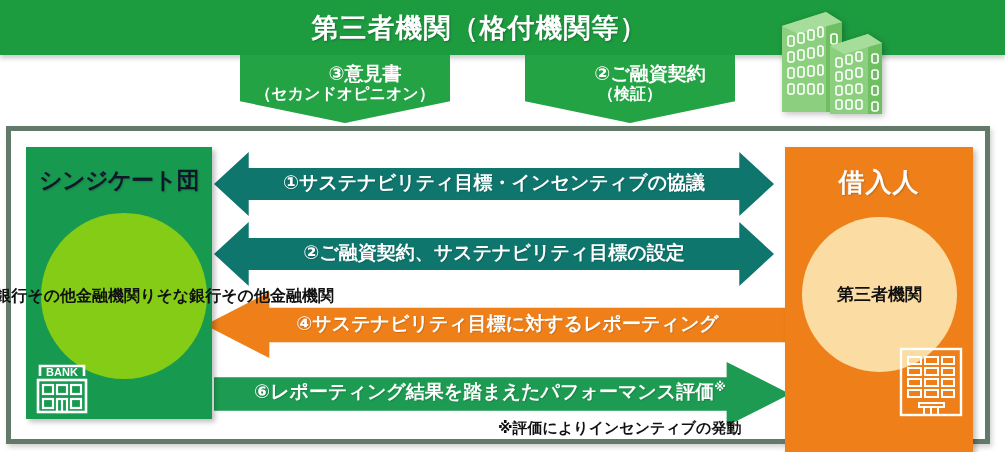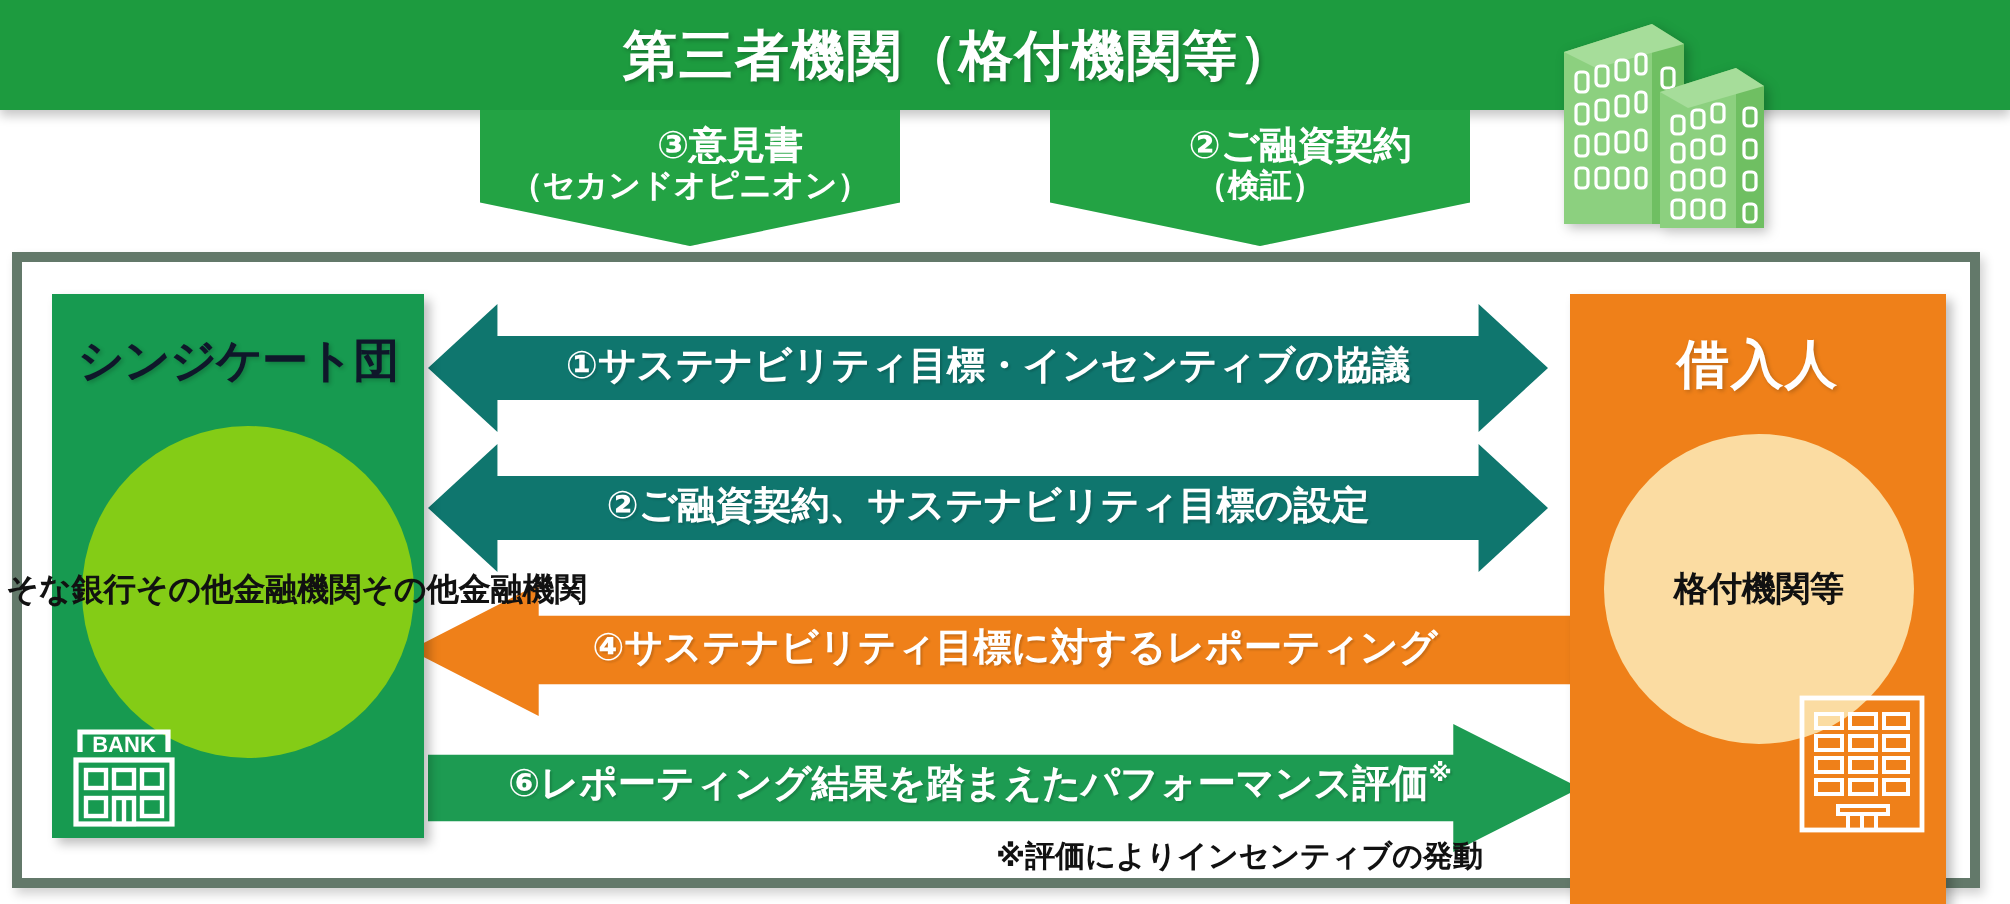--- a/index.html
+++ b/index.html
@@ -277,20 +277,21 @@
     <span class="l2">（検証）</span>
   </div>
 
   <div class="frame"></div>
 
   <div class="syndicate">
     <div class="syndicate-title">シンジケート団</div>
     <div class="syndicate-circle">
       <span>埼玉りそな銀行</span>
       <span>その他金融機関</span>
+      <span>りそな銀行</span>
       <span>その他金融機関</span>
     </div>
   </div>
   <div class="bank-icon">
     <svg viewBox="0 0 60 58" width="60" height="58" aria-hidden="true">
       <path d="M8,18 L8,8 L52,8 L52,18" fill="none" stroke="#ffffff" stroke-width="2.6"></path>
       <text x="30" y="18" text-anchor="middle" fill="#ffffff" font-family="Liberation Sans, sans-serif" font-size="11" font-weight="bold">BANK</text>
       <rect x="6" y="22" width="48" height="32" fill="none" stroke="#ffffff" stroke-width="2.6"></rect>
       <g fill="none" stroke="#ffffff" stroke-width="2.2">
         <rect x="11" y="27" width="10" height="9"></rect>
@@ -300,21 +301,21 @@
         <rect x="25" y="41" width="10" height="13"></rect>
         <line x1="30" y1="41" x2="30" y2="54"></line>
         <rect x="39" y="41" width="10" height="9"></rect>
       </g>
     </svg>
   </div>
 
   <div class="borrower">
     <div class="borrower-title">借入人</div>
     <div class="borrower-circle">
-      <span>格付機関等</span>
+      <span>第三者機関</span>
     </div>
   </div>
   <div class="office-icon">
     <svg viewBox="0 0 68 74" width="68" height="74" aria-hidden="true">
       <rect x="4" y="4" width="60" height="66" fill="none" stroke="#ffffff" stroke-width="2.4"></rect>
       <g fill="none" stroke="#ffffff" stroke-width="2">
         <rect x="11" y="12" width="13" height="7"></rect>
           <rect x="28" y="12" width="13" height="7"></rect>
           <rect x="45" y="12" width="12" height="7"></rect>
         <rect x="11" y="23" width="13" height="7"></rect>

